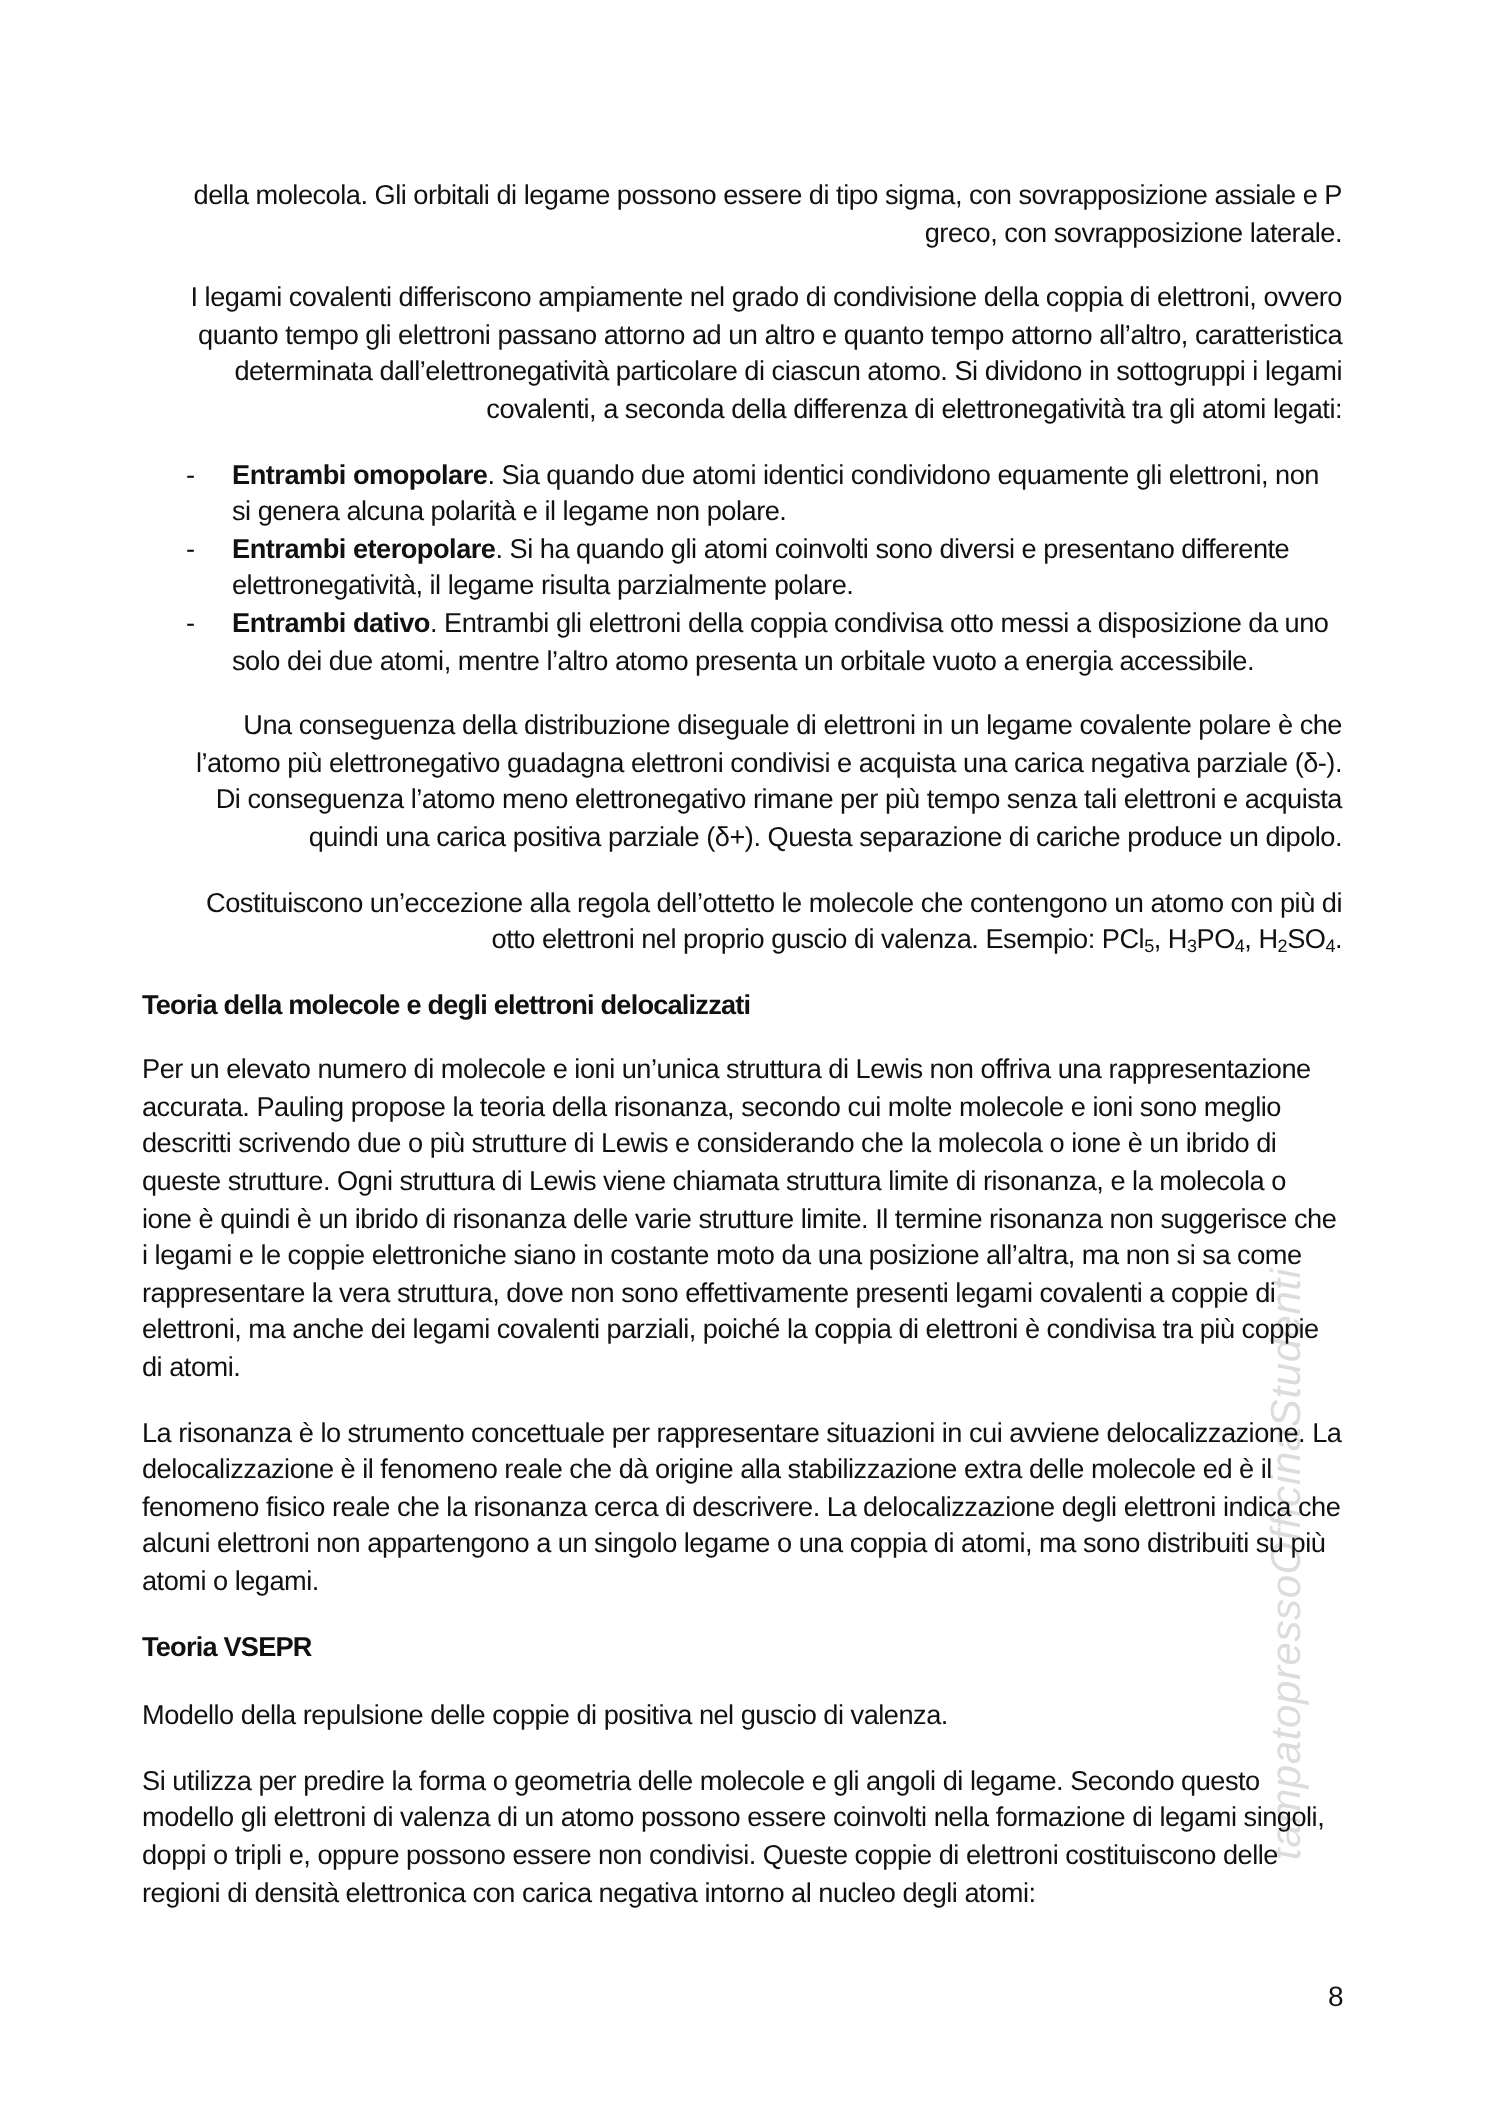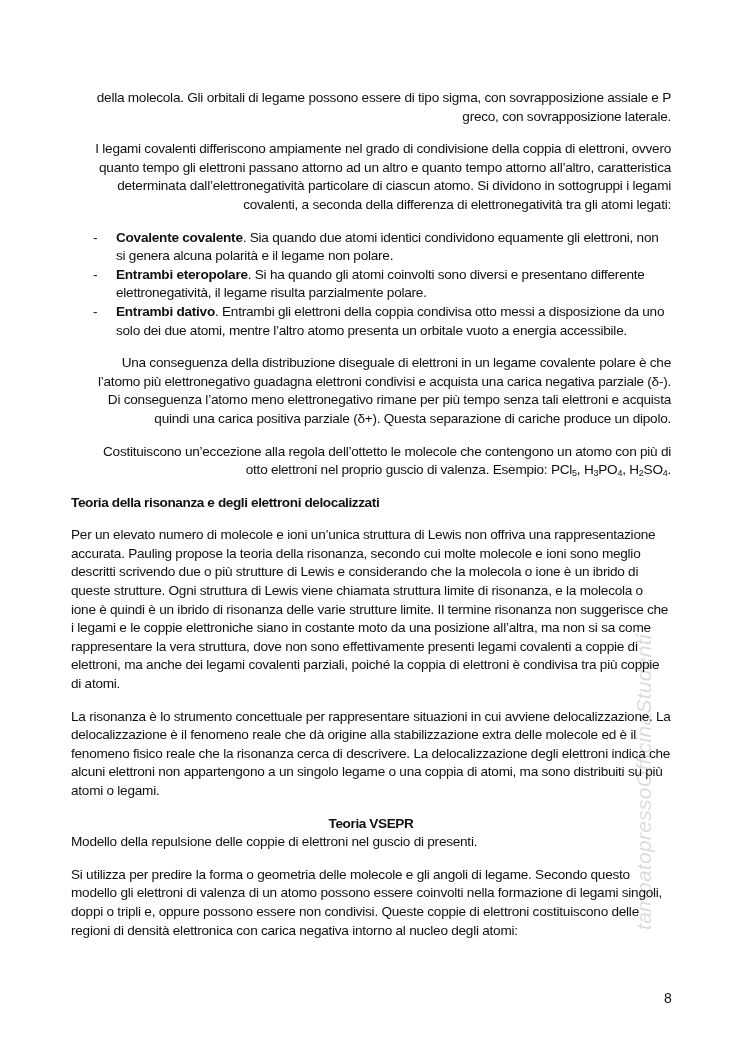--- a/index.html
+++ b/index.html
@@ -4,21 +4,21 @@
 <style>
   html, body { margin: 0; padding: 0; background: #ffffff; }
   body { width: 744px; height: 1052px; position: relative; overflow: hidden;
          font-family: "Liberation Sans", sans-serif; color: #111; }
   .page { position: absolute; left: 0; top: 0; width: 744px; height: 1052px; }
   .content { position: absolute; left: 71px; top: 89px; width: 600px;
              font-size: 13.6px; line-height: 18.6px; letter-spacing: -0.25px; }
   .indent { margin-left: 22px; text-align: right; }
   p { margin: 0 0 14px 0; }
   .heading { font-weight: bold; margin: 0 0 14px 0; letter-spacing: -0.4px; }
-  .heading.tight { margin-bottom: 0; text-align: center; }
+  .heading.tight { margin-bottom: 16px; }
   ul.dash { list-style: none; margin: 0 0 14px 22px; padding: 0; }
   ul.dash li { position: relative; padding-left: 23px; }
   ul.dash li .dash-mark { position: absolute; left: 0; top: 0; }
   ul.dash li b { font-weight: bold; }
   sub { font-size: 9px; vertical-align: -2px; line-height: 0; }
   .page-number { position: absolute; left: 664px; top: 990px; font-size: 14px; }
   .watermark { position: absolute; left: 632px; top: 930px; transform-origin: 0 0;
                transform: rotate(-90deg); font-size: 21px; font-style: italic;
                color: #dcdcdc; white-space: nowrap; letter-spacing: 0.3px; }
 </style>
@@ -31,42 +31,42 @@
 
   <div class="content">
 
     <p class="indent">della molecola. Gli orbitali di legame possono essere di tipo sigma, con sovrapposizione assiale e P greco, con sovrapposizione laterale.</p>
 
     <p class="indent">I legami covalenti differiscono ampiamente nel grado di condivisione della coppia di elettroni, ovvero quanto tempo gli elettroni passano attorno ad un altro e quanto tempo attorno all’altro, caratteristica determinata dall’elettronegatività particolare di ciascun atomo. Si dividono in sottogruppi i legami covalenti, a seconda della differenza di elettronegatività tra gli atomi legati:</p>
 
     <ul class="dash">
       <li>
         <span class="dash-mark">-</span>
-        <b>Covalente covalente</b><span>. Sia quando due atomi identici condividono equamente gli elettroni, non si genera alcuna polarità e il legame non polare.</span>
+        <b>Entrambi omopolare</b><span>. Sia quando due atomi identici condividono equamente gli elettroni, non si genera alcuna polarità e il legame non polare.</span>
       </li>
       <li>
         <span class="dash-mark">-</span>
         <b>Entrambi eteropolare</b><span>. Si ha quando gli atomi coinvolti sono diversi e presentano differente elettronegatività, il legame risulta parzialmente polare.</span>
       </li>
       <li>
         <span class="dash-mark">-</span>
         <b>Entrambi dativo</b><span>. Entrambi gli elettroni della coppia condivisa otto messi a disposizione da uno solo dei due atomi, mentre l’altro atomo presenta un orbitale vuoto a energia accessibile.</span>
       </li>
     </ul>
 
     <p class="indent">Una conseguenza della distribuzione diseguale di elettroni in un legame covalente polare è che l’atomo più elettronegativo guadagna elettroni condivisi e acquista una carica negativa parziale (δ-). Di conseguenza l’atomo meno elettronegativo rimane per più tempo senza tali elettroni e acquista quindi una carica positiva parziale (δ+). Questa separazione di cariche produce un dipolo.</p>
 
     <p class="indent"><span>Costituiscono un’eccezione alla regola dell’ottetto le molecole che contengono un atomo con più di otto elettroni nel proprio guscio di valenza. Esempio: </span><span><span>PCl</span><sub>5</sub><span>, </span></span><span><span>H</span><sub>3</sub><span>PO</span><span></span><sub>4</sub><span>, </span></span><span><span>H</span><sub>2</sub><span>SO</span><span></span><sub>4</sub><span>.</span></span></p>
 
-    <div class="heading">Teoria della risonanza e degli elettroni delocalizzati</div>
+    <div class="heading">Teoria della molecole e degli elettroni delocalizzati</div>
 
     <p>Per un elevato numero di molecole e ioni un’unica struttura di Lewis non offriva una rappresentazione accurata. Pauling propose la teoria della risonanza, secondo cui molte molecole e ioni sono meglio descritti scrivendo due o più strutture di Lewis e considerando che la molecola o ione è un ibrido di queste strutture. Ogni struttura di Lewis viene chiamata struttura limite di risonanza, e la molecola o ione è quindi è un ibrido di risonanza delle varie strutture limite. Il termine risonanza non suggerisce che i legami e le coppie elettroniche siano in costante moto da una posizione all’altra, ma non si sa come rappresentare la vera struttura, dove non sono effettivamente presenti legami covalenti a coppie di elettroni, ma anche dei legami covalenti parziali, poiché la coppia di elettroni è condivisa tra più coppie di atomi.</p>
 
     <p>La risonanza è lo strumento concettuale per rappresentare situazioni in cui avviene delocalizzazione. La delocalizzazione è il fenomeno reale che dà origine alla stabilizzazione extra delle molecole ed è il fenomeno fisico reale che la risonanza cerca di descrivere. La delocalizzazione degli elettroni indica che alcuni elettroni non appartengono a un singolo legame o una coppia di atomi, ma sono distribuiti su più atomi o legami.</p>
 
     <div class="heading tight">Teoria VSEPR</div>
-    <p>Modello della repulsione delle coppie di elettroni nel guscio di presenti.</p>
+    <p>Modello della repulsione delle coppie di positiva nel guscio di valenza.</p>
 
     <p>Si utilizza per predire la forma o geometria delle molecole e gli angoli di legame. Secondo questo modello gli elettroni di valenza di un atomo possono essere coinvolti nella formazione di legami singoli, doppi o tripli e, oppure possono essere non condivisi. Queste coppie di elettroni costituiscono delle regioni di densità elettronica con carica negativa intorno al nucleo degli atomi:</p>
   </div>
 
   <div class="page-number">8</div>
 </div>
 
 </body></html>

